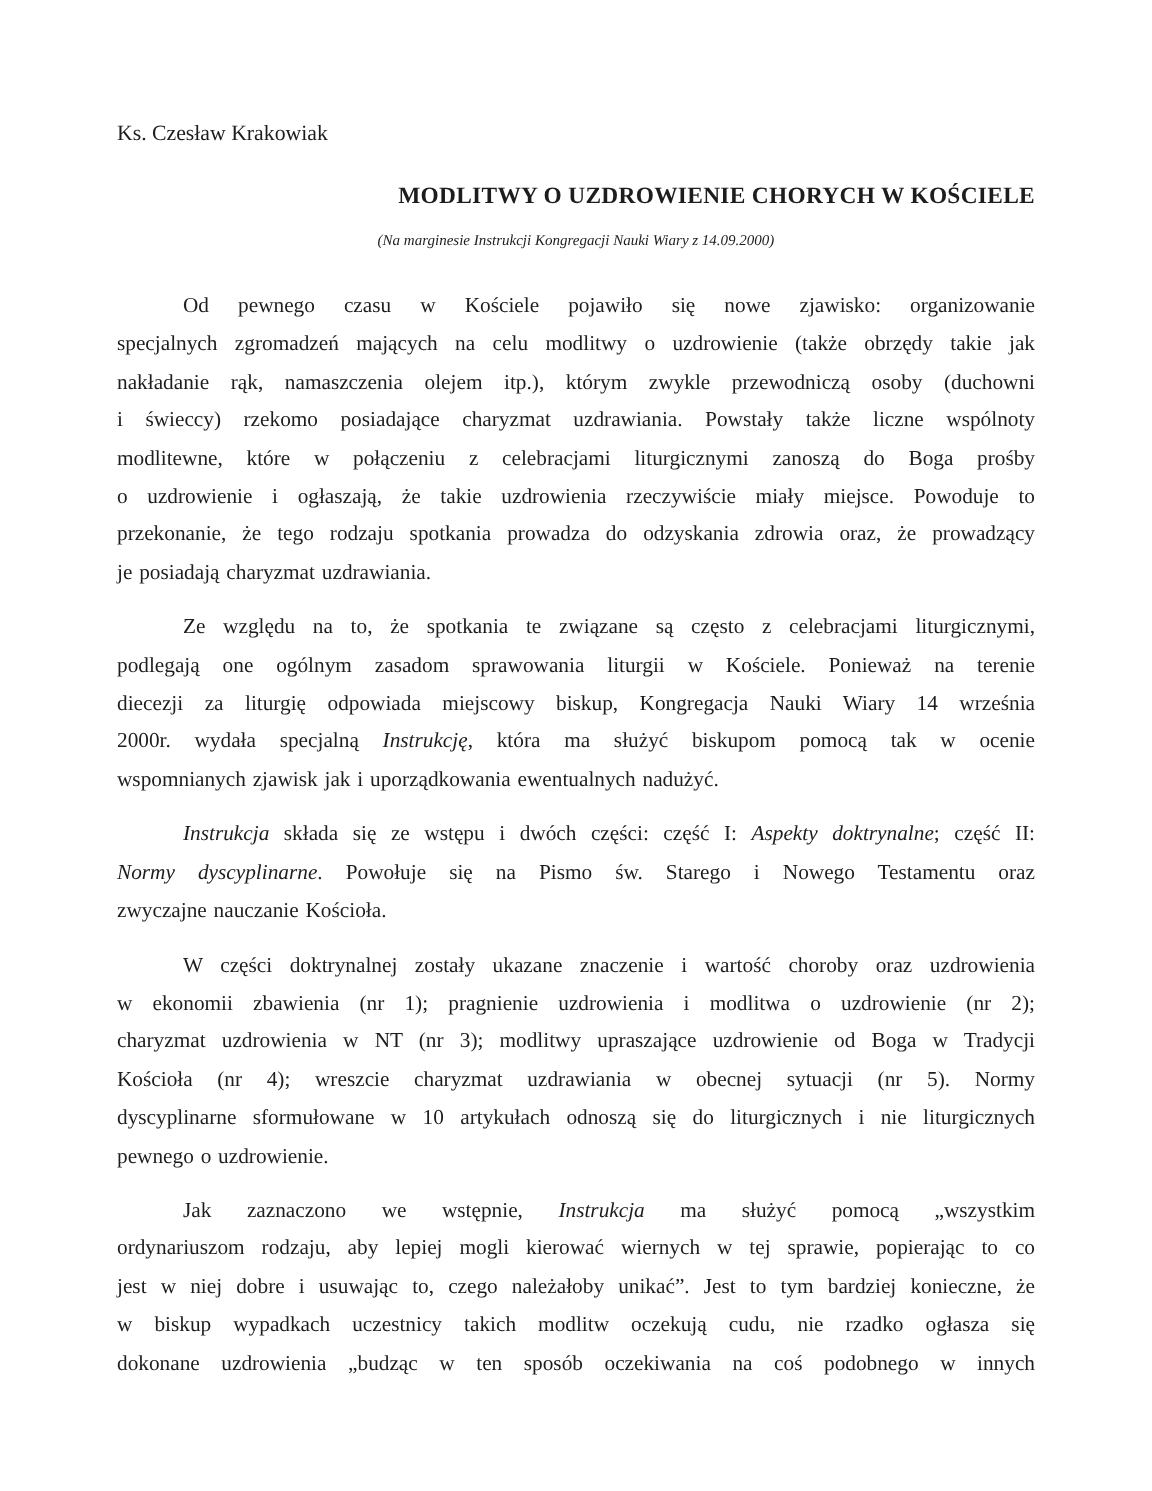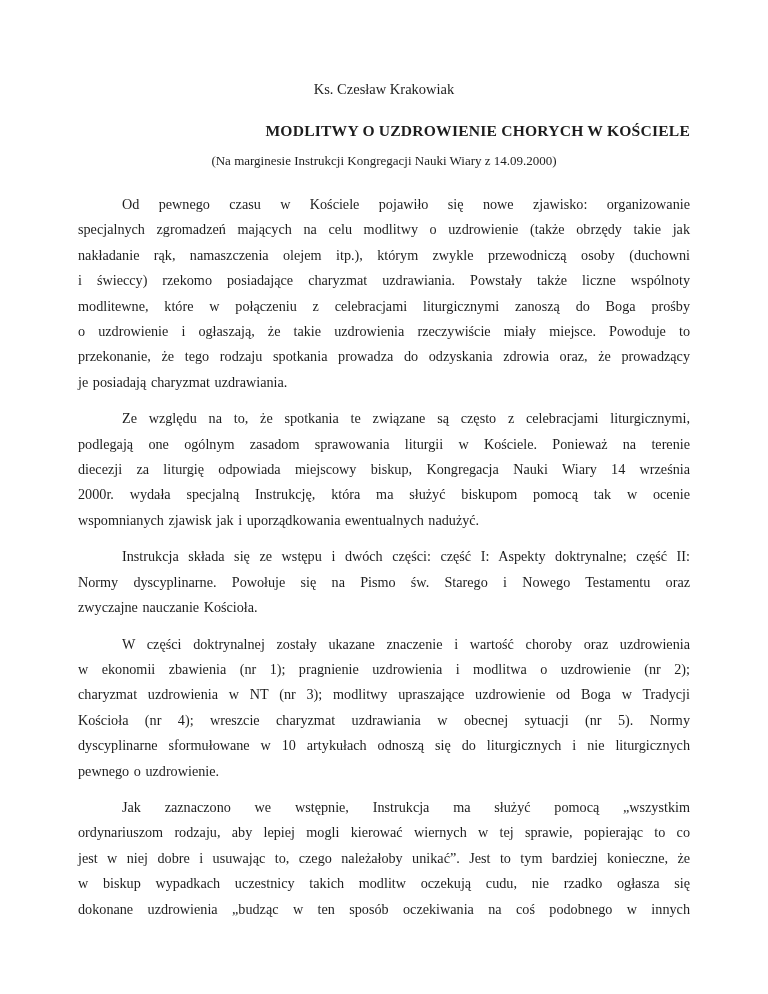--- a/index.html
+++ b/index.html
@@ -10,47 +10,48 @@
     background: #ffffff;
     box-sizing: border-box;
     padding: 80px 78px 0 78px;
     font-family: "Liberation Serif", serif;
     color: #1d1d1d;
     overflow: hidden;
   }
   .author {
     font-size: 14.5px;
     line-height: 18px;
-    text-align: center;
+    text-align: left;
   }
   .title {
     text-align: right;
     font-weight: bold;
     font-size: 15.6px;
     line-height: 22px;
     margin: 22px 0 8px 0;
     letter-spacing: 0.2px;
   }
   .subtitle {
     text-align: center;
-    font-size: 13px;
+    font-style: italic;
+    font-size: 10px;
     line-height: 22px;
     margin: 0 0 20px 0;
   }
   .para { margin: 0 0 11px 0; }
   .line {
     font-size: 14.2px;
     line-height: 25.4px;
     text-align: justify;
     text-align-last: justify;
     word-spacing: 1px;
   }
   .line.first { text-indent: 44px; }
   .line.nojust { text-align-last: left; }
-  .it { }
+  .it { font-style: italic; }
 </style>
 </head>
 <body>
 
 <div class="page">
   <div class="author">Ks. Czesław Krakowiak</div>
   <div class="title">MODLITWY O UZDROWIENIE CHORYCH W KOŚCIELE</div>
   <div class="subtitle">(Na marginesie Instrukcji Kongregacji Nauki Wiary z 14.09.2000)</div>
   <div>
       <div class="para">

